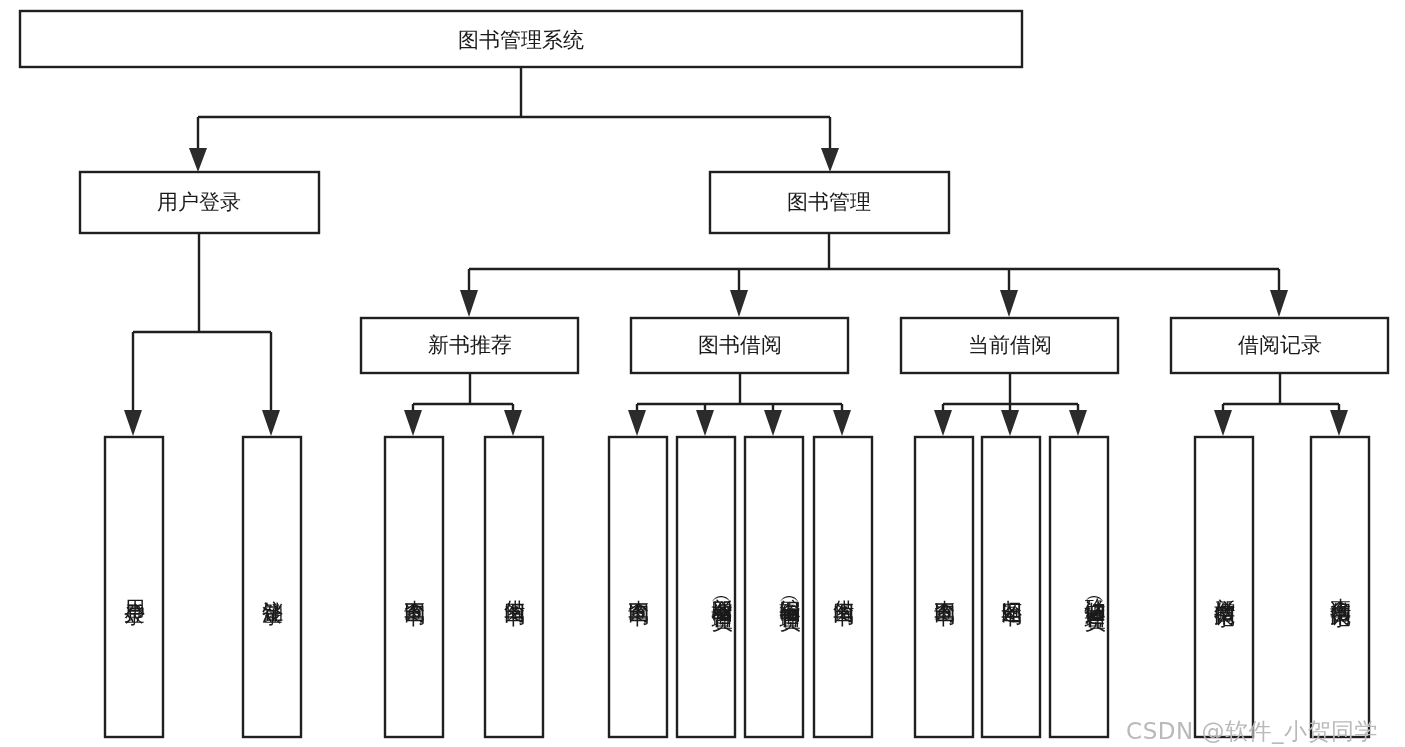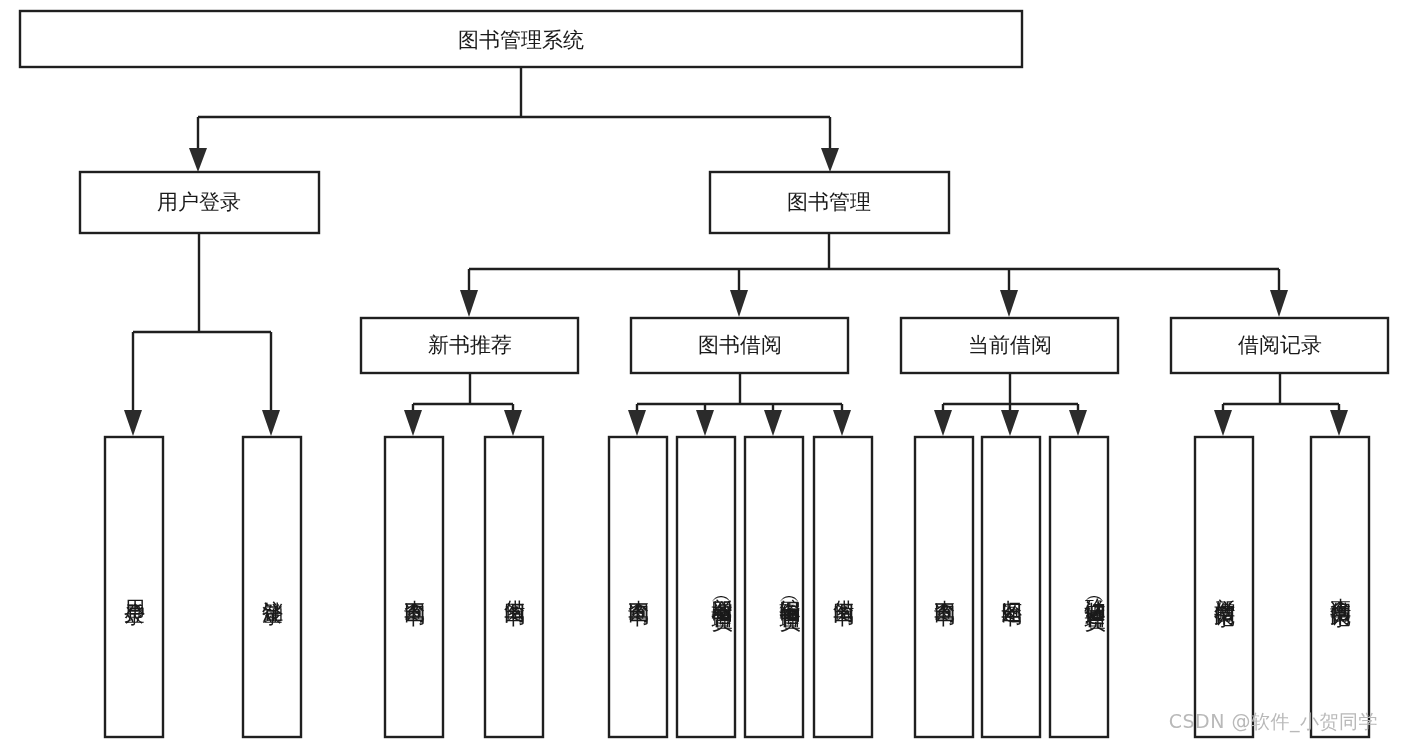--- a/index.html
+++ b/index.html
@@ -60,23 +60,23 @@
     display: flex;
     align-items: center;
     justify-content: center;
     text-align: center;
     white-space: nowrap;
     pointer-events: none;
   }
   .watermark {
     position: absolute;
     right: 8px;
-    bottom: 12px;
+    bottom: 0;
     font-family: "DejaVu Sans", "Liberation Sans", sans-serif;
-    font-size: 19px;
+    font-size: 23px;
     color: #b9b9b9;
     letter-spacing: 0.5px;
     white-space: nowrap;
   }
 </style>
 </head>
 <body>
 
 <div id="diagram-root">
 

